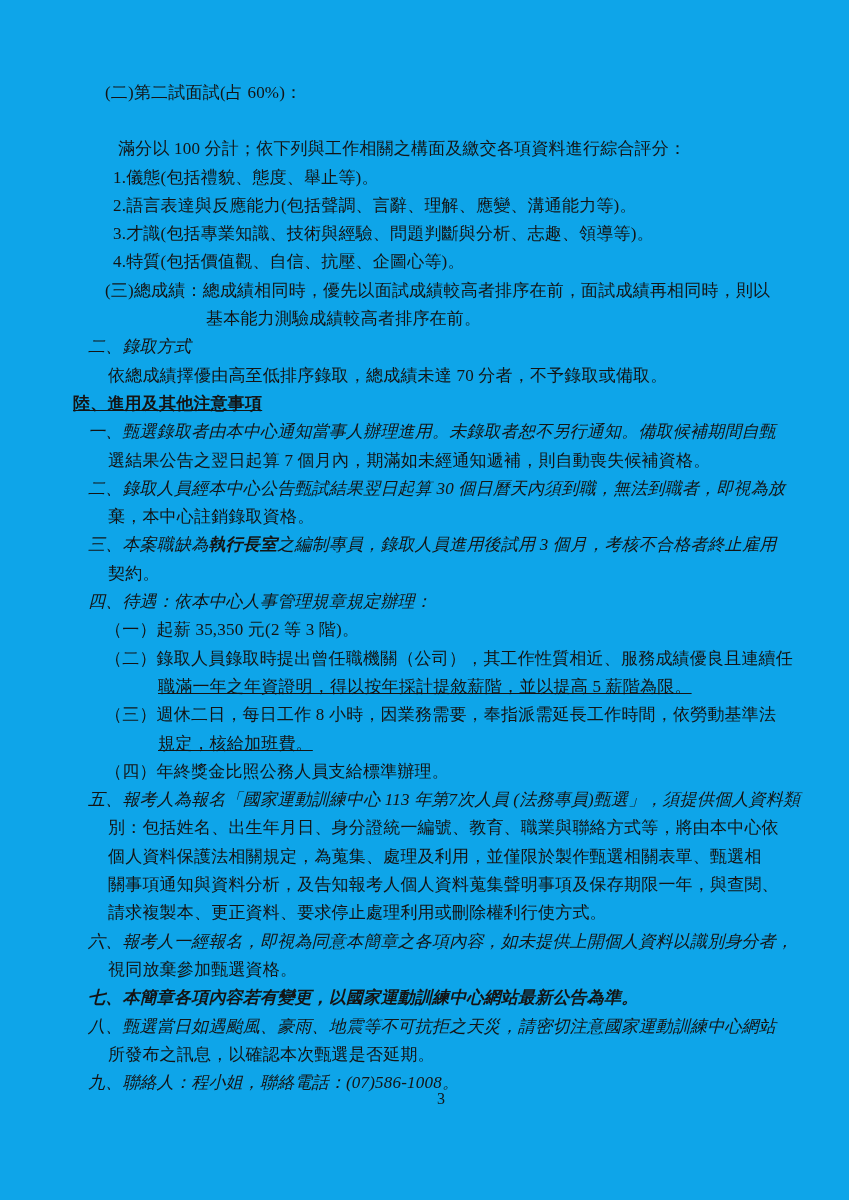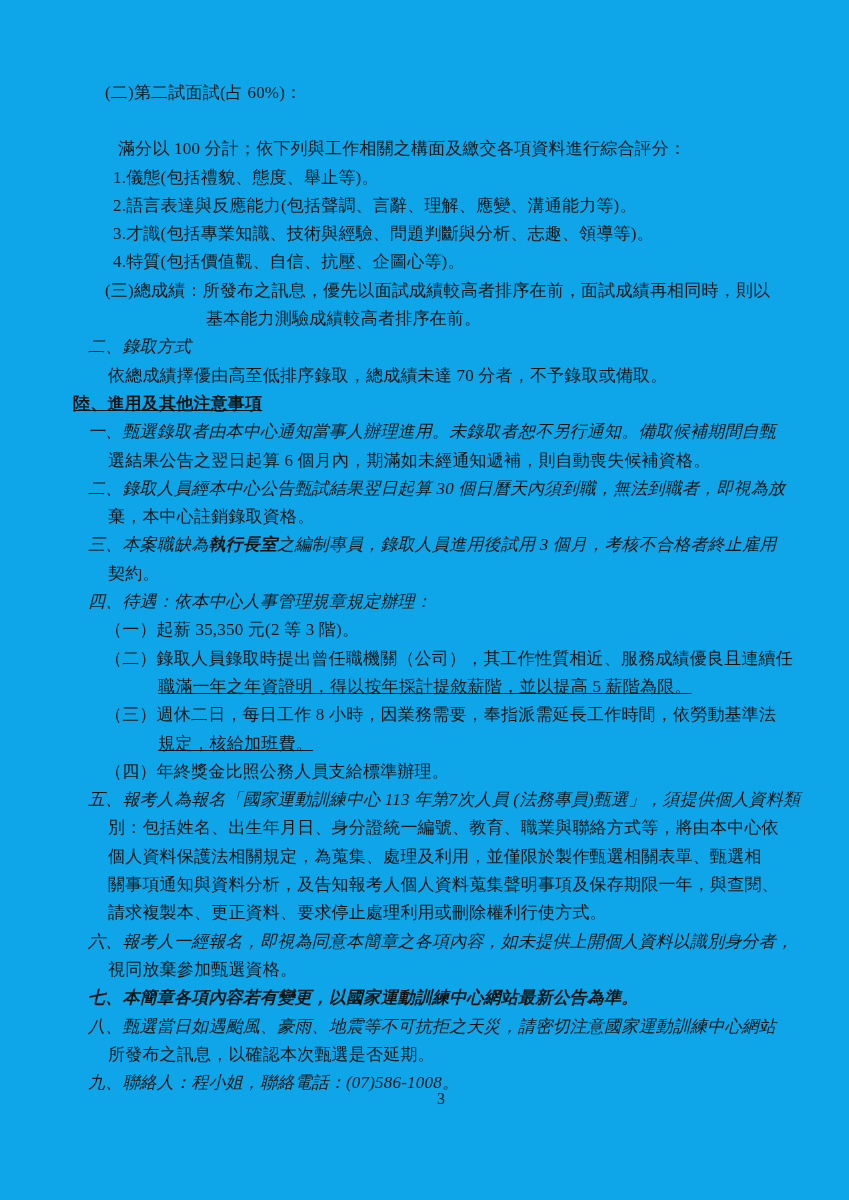--- a/index.html
+++ b/index.html
@@ -57,27 +57,27 @@
 <body>
 
 <div class="page">
   <div class="doc" id="doc">
       <div class="line lv-sub"><span>(二)第二試面試(占 60%)：</span></div>
       <div class="line lv-sub-text"><span>滿分以 100 分計；依下列與工作相關之構面及繳交各項資料進行綜合評分：</span></div>
       <div class="line lv-list"><span>1.儀態(包括禮貌、態度、舉止等)。</span></div>
       <div class="line lv-list"><span>2.語言表達與反應能力(包括聲調、言辭、理解、應變、溝通能力等)。</span></div>
       <div class="line lv-list"><span>3.才識(包括專業知識、技術與經驗、問題判斷與分析、志趣、領導等)。</span></div>
       <div class="line lv-list"><span>4.特質(包括價值觀、自信、抗壓、企圖心等)。</span></div>
-      <div class="line lv-sub"><span>(三)總成績：所發布之訊息，優先以面試成績較高者排序在前，面試成績再相同時，則以</span></div>
+      <div class="line lv-sub"><span>(三)總成績：總成績相同時，優先以面試成績較高者排序在前，面試成績再相同時，則以</span></div>
       <div class="line lv-colon-cont"><span>基本能力測驗成績較高者排序在前。</span></div>
       <div class="line lv-item"><span>二、錄取方式</span></div>
       <div class="line lv-item-cont"><span>依總成績擇優由高至低排序錄取，總成績未達 70 分者，不予錄取或備取。</span></div>
       <div class="line lv-chapter"><span class="bold">陸、進用及其他注意事項</span></div>
       <div class="line lv-item"><span>一、甄選錄取者由本中心通知當事人辦理進用。未錄取者恕不另行通知。備取候補期間自甄</span></div>
-      <div class="line lv-item-cont"><span>選結果公告之翌日起算 6 個月內，期滿如未經通知遞補，則自動喪失候補資格。</span></div>
+      <div class="line lv-item-cont"><span>選結果公告之翌日起算 7 個月內，期滿如未經通知遞補，則自動喪失候補資格。</span></div>
       <div class="line lv-item"><span>二、錄取人員經本中心公告甄試結果翌日起算 30 個日曆天內須到職，無法到職者，即視為放</span></div>
       <div class="line lv-item-cont"><span>棄，本中心註銷錄取資格。</span></div>
       <div class="line lv-item"><span>三、本案職缺為</span><span class="bold">執行長室</span><span>之編制專員，錄取人員進用後試用 3 個月，考核不合格者終止雇用</span></div>
       <div class="line lv-item-cont"><span>契約。</span></div>
       <div class="line lv-item"><span>四、待遇：依本中心人事管理規章規定辦理：</span></div>
       <div class="line lv-paren"><span>（一）起薪 35,350 元(2 等 3 階)。</span></div>
       <div class="line lv-paren"><span>（二）錄取人員錄取時提出曾任職機關（公司），其工作性質相近、服務成績優良且連續任</span></div>
       <div class="line lv-paren-cont"><span>職滿一年之年資證明，得以按年採計提敘薪階，並以提高 5 薪階為限。</span></div>
       <div class="line lv-paren"><span>（三）週休二日，每日工作 8 小時，因業務需要，奉指派需延長工作時間，依勞動基準法</span></div>
       <div class="line lv-paren-cont"><span>規定，核給加班費。</span></div>

